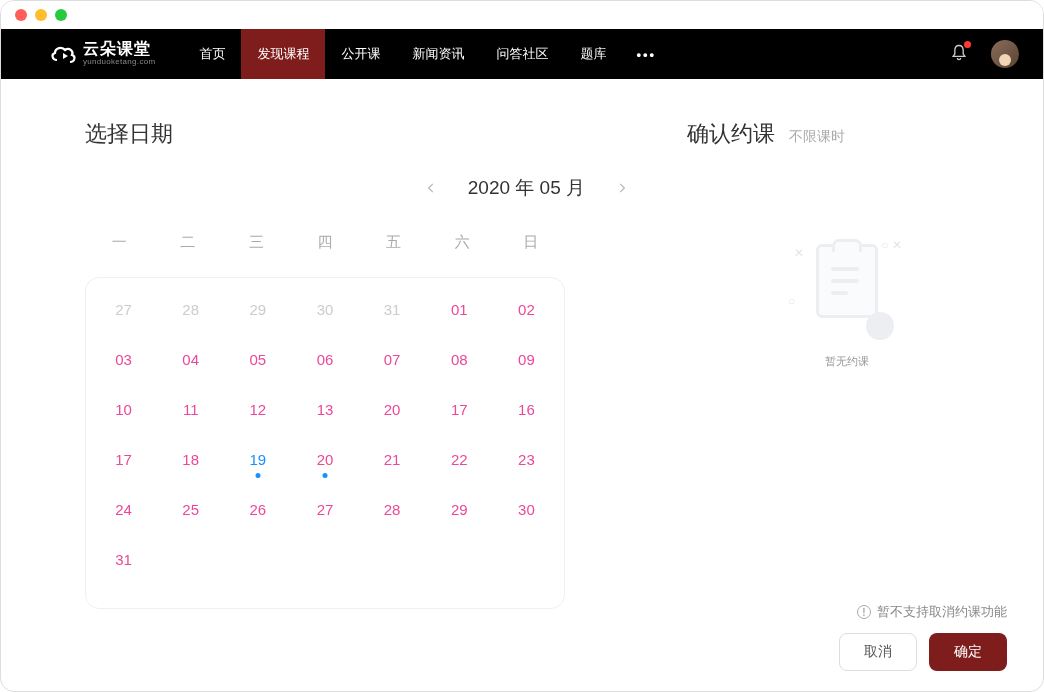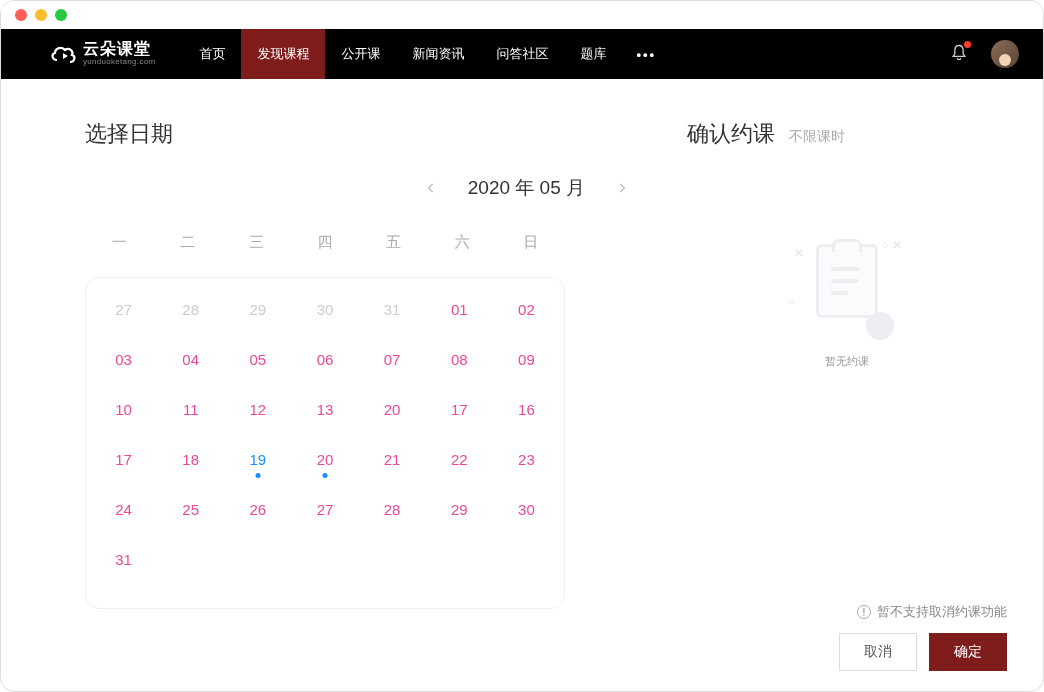--- a/index.html
+++ b/index.html
@@ -241,21 +241,21 @@
       width: 14px; height: 14px; border: 1px solid #aaa; border-radius: 50%;
       display: inline-flex; align-items: center; justify-content: center;
       font-size: 10px; color: #aaa; font-weight: bold;
     }
     .actions {
       display: flex; justify-content: flex-end; gap: 12px;
     }
     .btn {
       min-width: 78px; height: 38px;
       display: inline-flex; align-items: center; justify-content: center;
-      border-radius: 0;
+      border-radius: 8px;
       font-size: 14px;
       cursor: pointer;
       border: 1px solid transparent;
     }
     .btn-default { background: #fff; border-color: #ddd; color: #555; }
     .btn-primary { background: #7f1d1d; color: #fff; }
   </style>
 </head>
 <body>
 

